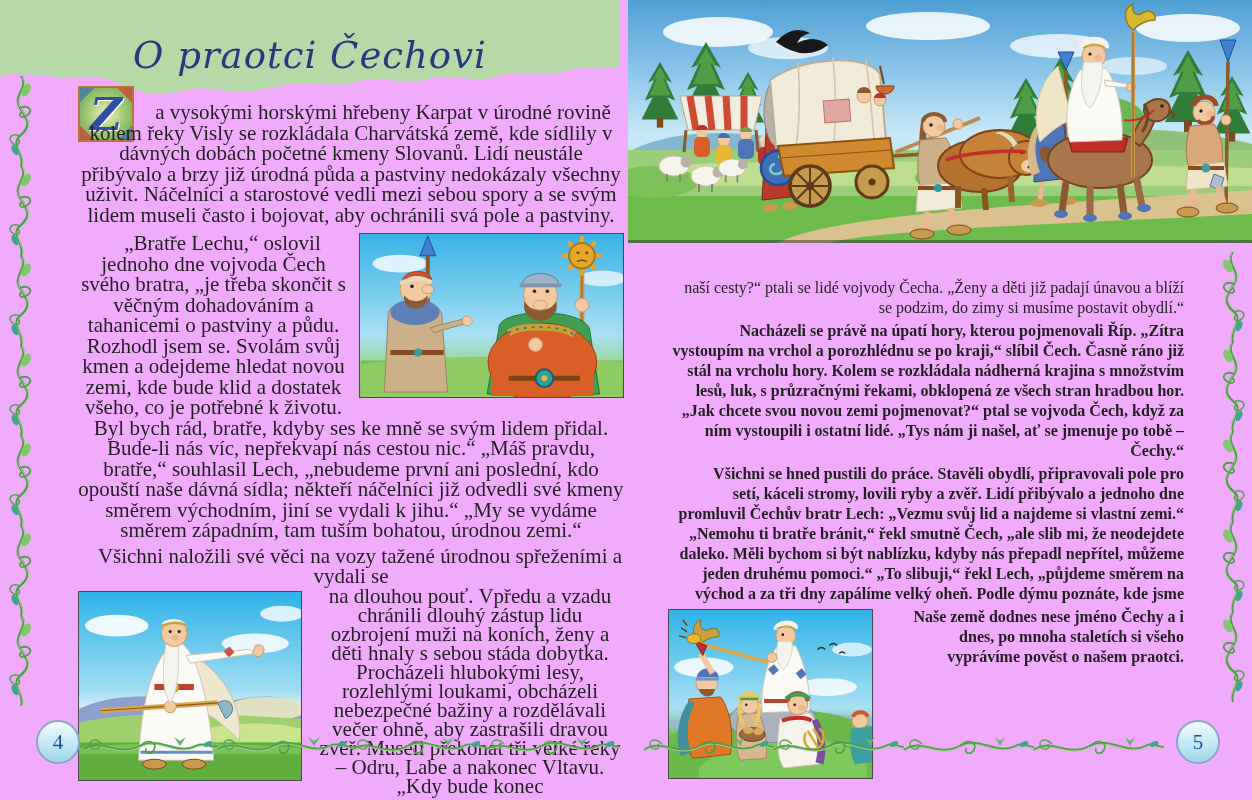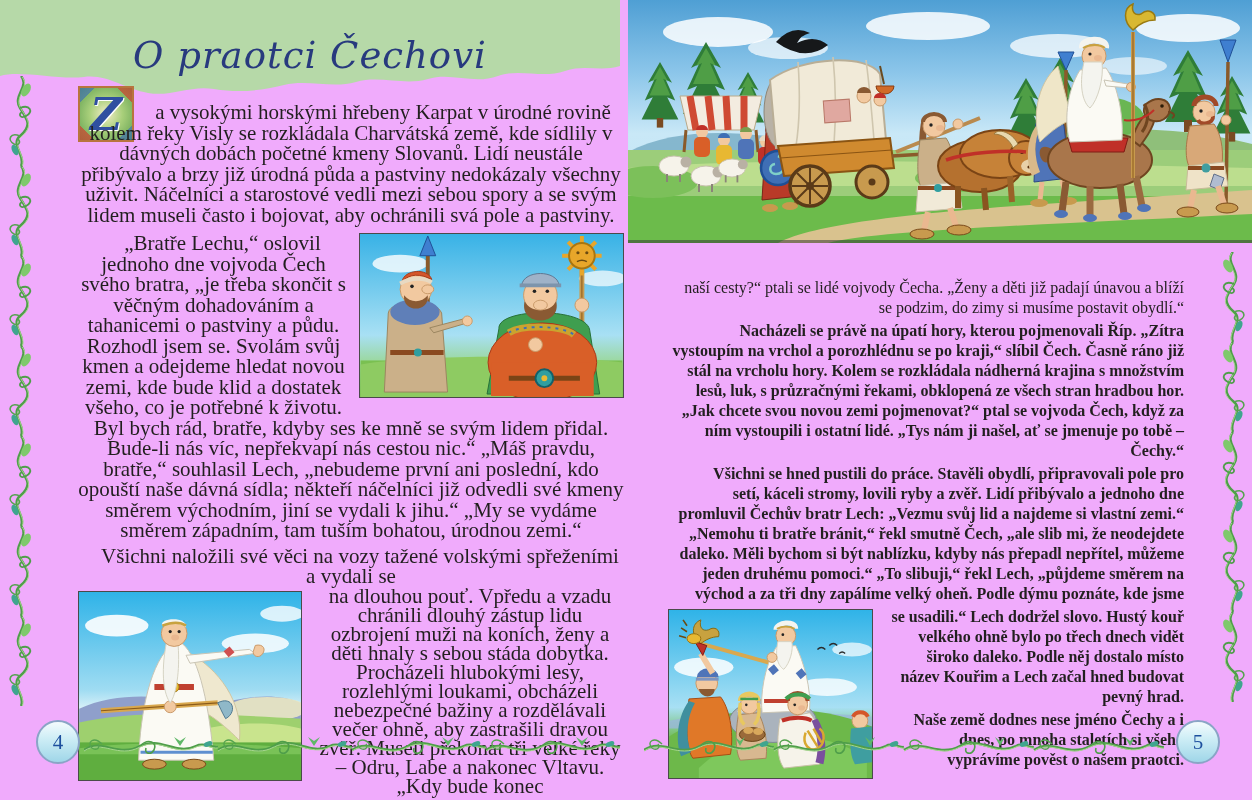--- a/index.html
+++ b/index.html
@@ -136,21 +136,21 @@
               <circle cx="224" cy="72" r="7" fill="#f2c9a0" stroke="#c99a6a"></circle>
               <path d="M150,146 H222" stroke="#7a4416" stroke-width="5"></path>
               <circle cx="186" cy="146" r="9" fill="#2f9ea0" stroke="#13606a" stroke-width="2"></circle>
               <circle cx="186" cy="146" r="3" fill="#e8b832"></circle>
             </g>
           </svg>
         </div>
         <p class="p2 indent">„Bratře Lechu,“ oslovil jednoho dne vojvoda Čech svého bratra, „je třeba skončit s věčným dohadováním a tahanicemi o pastviny a půdu. Rozhodl jsem se. Svolám svůj kmen a odejdeme hledat novou zemi, kde bude klid a dostatek všeho, co je potřebné k životu. Byl bych rád, bratře, kdyby ses ke mně se svým lidem přidal. Bude-li nás víc, nepřekvapí nás cestou nic.“ „Máš pravdu, bratře,“ souhlasil Lech, „nebudeme první ani poslední, kdo opouští naše dávná sídla; někteří náčelníci již odvedli své kmeny směrem východním, jiní se vydali k jihu.“ „My se vydáme směrem západním, tam tuším bohatou, úrodnou zemi.“</p>
       </div>
 
-      <p class="p3a indent">Všichni naložili své věci na vozy tažené volskými spřeženími a vydali se</p>
+      <p class="p3a indent">Všichni naložili své věci na vozy tažené úrodnou spřeženími a vydali se</p>
 
       <div>
 
         <div class="img-oldman art-frame">
           <svg class="art" viewBox="0 0 224 190">
             <ellipse cx="38" cy="34" rx="32" ry="11" fill="#ffffff" opacity=".9"></ellipse>
             <ellipse cx="178" cy="52" rx="34" ry="10" fill="#ffffff" opacity=".85"></ellipse>
             <ellipse cx="205" cy="22" rx="22" ry="8" fill="#ffffff" opacity=".8"></ellipse>
             <path d="M0,118 C40,100 90,104 130,116 C170,104 200,102 224,112 L224,140 L0,140 Z" fill="#8f9fcb"></path>
             <ellipse cx="190" cy="118" rx="40" ry="12" fill="#f5f0c0" opacity=".8"></ellipse>
@@ -520,21 +520,20 @@
                 <ellipse cx="134" cy="99" rx="3.5" ry="2.6" fill="#eab890"></ellipse>
               <path d="M138,124 C134,136 142,144 150,140 C158,136 158,124 152,120 M140,122 L150,138 M146,120 L154,134" stroke="#d8a830" stroke-width="2.5" fill="none"></path>
             </g>
             <g>
               <circle cx="193" cy="112" r="8" fill="#f2c9a0" stroke="#c99a6a"></circle>
               <path d="M186,108 a8,7 0 0 1 15,0" stroke="#d4562a" stroke-width="4" fill="none"></path>
               <path d="M184,120 C182,138 184,150 188,156 L205,154 L205,118 Z" fill="#3f9ea0"></path>
             </g>
           </svg>
         </div>
-        <p>se usadili.“ Lech dodržel slovo. Hustý kouř velkého ohně bylo po třech dnech vidět široko daleko. Podle něj dostalo místo název Kouřim a Lech začal hned budovat pevný hrad.</p>
         <p class="indent sp">Naše země dodnes nese jméno Čechy a i dnes, po mnoha staletích si všeho vyprávíme pověst o našem praotci.</p>
       </div>
     </div>
 
     <svg class="vine-right" viewBox="0 0 26 450">
       <defs>
         <g id="vr">
           <path d="M13,0 C4,10 22,20 14,32 C6,44 2,50 14,60 C24,68 8,80 13,90" stroke="#4f9e4a" stroke-width="2.4" fill="none"></path>
           <path d="M12,1 C3,11 21,21 13,33 C5,45 1,51 13,61 C23,69 7,81 12,91" stroke="#a8d78f" stroke-width="1" fill="none"></path>
           <path d="M14,32 C4,28 0,36 8,40 C14,43 16,38 12,36" stroke="#4f9e4a" stroke-width="1.8" fill="none"></path>

